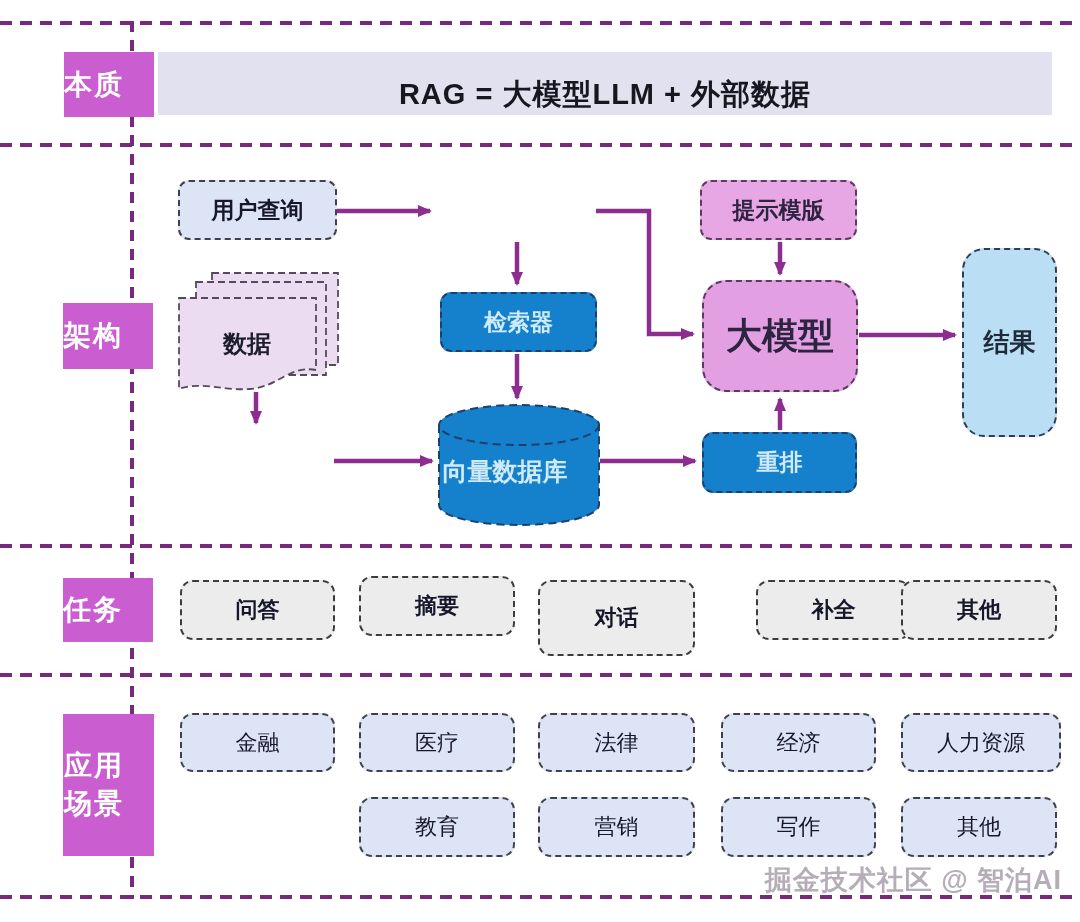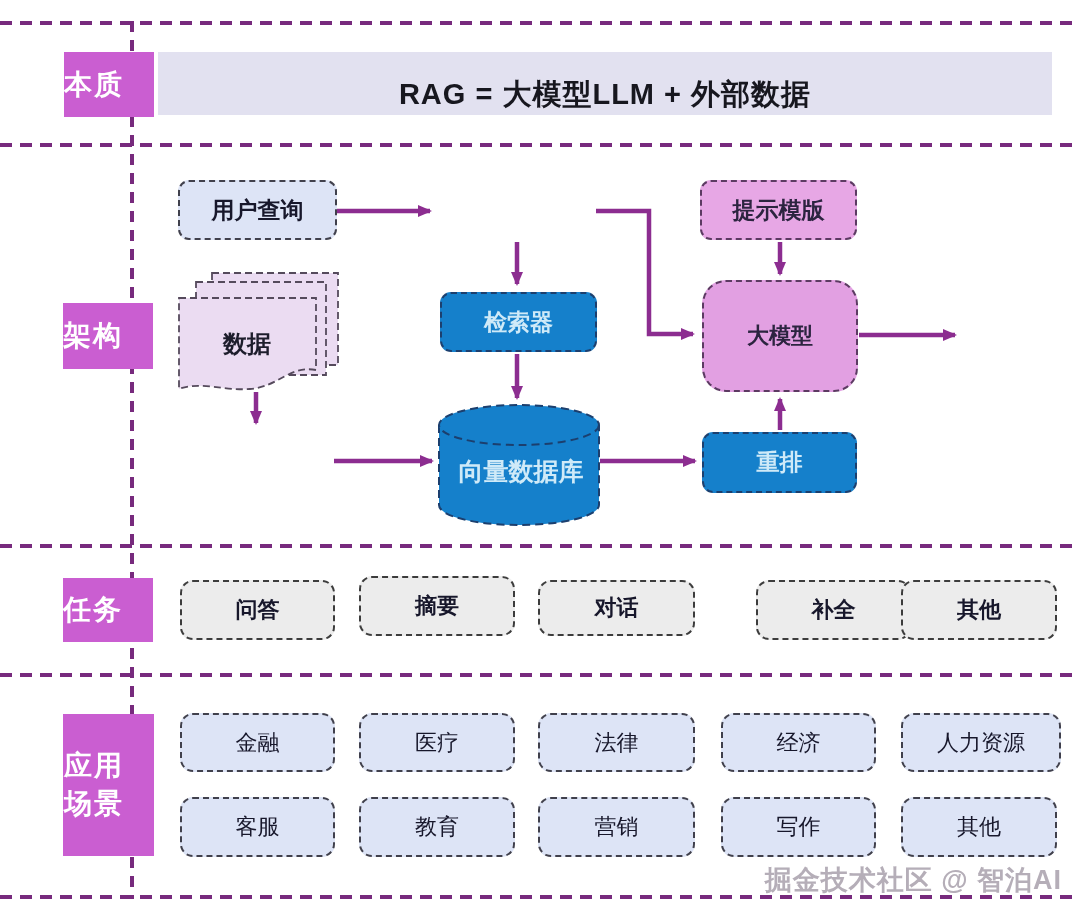--- a/index.html
+++ b/index.html
@@ -31,21 +31,21 @@
     position:absolute;box-sizing:border-box;border-radius:11px;
     display:flex;align-items:center;justify-content:center;
     font-size:23px;font-weight:600;color:#17172b;
     border:2px dashed var(--c-lavender_border,#40404c);
     background:var(--c-lavender,#dde4f6);
   }
   .node.blue{background:var(--c-blue,#1580cb);border-color:var(--c-blue_border,#1c3f6e);
     color:var(--c-blue_text,#cfeaf8);}
   .node.pink{background:var(--c-pink,#e7a7e5);border-color:var(--c-pink_border,#5c3a62);color:#2c2440;}
   .node.pinkdeep{background:var(--c-pink_deep,#e2a0e2);border-color:var(--c-pink_border,#5c3a62);
-    color:#2c2440;border-radius:24px;font-size:22px;}
+    color:#2c2440;border-radius:24px;font-size:36px;}
   .node.embed{background:var(--c-embed_fill,#f0e3f6);border-color:#554a5c;}
   .node.result{background:var(--c-result_fill,#badff5);border-color:var(--c-result_border,#2f3d52);
     border-radius:22px;font-size:26px;color:#1e2a3a;}
   .node.task{background:var(--c-gray_fill,#ececec);border-color:var(--c-gray_border,#3c3c3c);
     border-radius:13px;font-size:22px;font-weight:600;}
   .node.app{background:var(--c-lavender,#dde4f6);border-color:var(--c-lavender_border,#40404c);
     border-radius:13px;font-size:22px;font-weight:400;}
   
   .shape{position:absolute;pointer-events:none;}
   .shape-label{position:absolute;text-align:center;font-size:24px;font-weight:600;color:#1d1d2c;}
@@ -98,35 +98,38 @@
   </div>
   <div class="node blue" style="left:702px;top:432px;width:155px;height:61px">
     <span>重排</span>
   </div>
   <div class="node pink" style="left:700px;top:180px;width:157px;height:60px">
     <span>提示模版</span>
   </div>
   <div class="node pinkdeep" style="left:702px;top:280px;width:156px;height:112px">
     <span>大模型</span>
   </div>
+  <div class="node result" style="left:962px;top:248px;width:95px;height:189px">
+    <span>结果</span>
+  </div>
 
   <svg class="shape" style="left:170px;top:265px" width="180" height="130" viewBox="0 0 180 130">
     <rect class="doc-page" x="42" y="8" width="126" height="92"></rect>
     <rect class="doc-page" x="26" y="17" width="130" height="93"></rect>
     <path class="doc-page" d="M9,33 L146,33 L146,105 C120,100 108,122 80,124 C54,126 30,116 9,124 Z"></path>
   </svg>
   <div class="shape-label" style="left:187px;top:328px;width:120px">
     <span>数据</span>
   </div>
 
   <svg class="shape" style="left:435px;top:403px" width="168" height="126" viewBox="0 0 168 126">
     <path class="cyl-part" d="M4,22 L4,102 A80,20 0 0 0 164,102 L164,22"></path>
     <ellipse class="cyl-part" cx="84" cy="22" rx="80" ry="20"></ellipse>
   </svg>
-  <div class="shape-label cyl-label" style="left:440px;top:455px;width:162px">
+  <div class="shape-label cyl-label" style="left:424px;top:455px;width:162px">
     <span>向量数据库</span>
   </div>
 
   <svg class="shape" style="left:0;top:0" width="1080" height="922" viewBox="0 0 1080 922">
     <defs>
       <marker id="ah" markerUnits="userSpaceOnUse" markerWidth="16" markerHeight="14" refX="13" refY="7" orient="auto">
         <path class="arrowfill" d="M1,1 L15,7 L1,13 Z"></path>
       </marker>
     </defs>
     <path class="edge" marker-end="url(#ah)" d="M337,211 L430,211"></path>
@@ -140,21 +143,21 @@
     <path class="edge" marker-end="url(#ah)" d="M780,242 L780,274"></path>
     <path class="edge" marker-end="url(#ah)" d="M859,335 L955,335"></path>
   </svg>
 
   <div class="node task" style="left:180px;top:580px;width:155px;height:60px">
     <span>问答</span>
   </div>
   <div class="node task" style="left:359px;top:576px;width:156px;height:60px">
     <span>摘要</span>
   </div>
-  <div class="node task" style="left:538px;top:580px;width:157px;height:56px">
+  <div class="node task" style="left:538px;top:580px;width:157px;height:76px">
     <span>对话</span>
   </div>
   <div class="node task" style="left:756px;top:580px;width:155px;height:60px">
     <span>补全</span>
   </div>
   <div class="node task" style="left:901px;top:580px;width:156px;height:60px">
     <span>其他</span>
   </div>
 
   <div class="node app" style="left:180px;top:713px;width:155px;height:59px">
@@ -166,23 +169,20 @@
   <div class="node app" style="left:538px;top:713px;width:157px;height:59px">
     <span>法律</span>
   </div>
   <div class="node app" style="left:721px;top:713px;width:155px;height:59px">
     <span>经济</span>
   </div>
   <div class="node app" style="left:901px;top:713px;width:160px;height:59px">
     <span>人力资源</span>
   </div>
 
-  <div class="node app" style="left:180px;top:797px;width:155px;height:60px">
-    <span>客服</span>
-  </div>
   <div class="node app" style="left:359px;top:797px;width:156px;height:60px">
     <span>教育</span>
   </div>
   <div class="node app" style="left:538px;top:797px;width:157px;height:60px">
     <span>营销</span>
   </div>
   <div class="node app" style="left:721px;top:797px;width:155px;height:60px">
     <span>写作</span>
   </div>
   <div class="node app" style="left:901px;top:797px;width:156px;height:60px">

